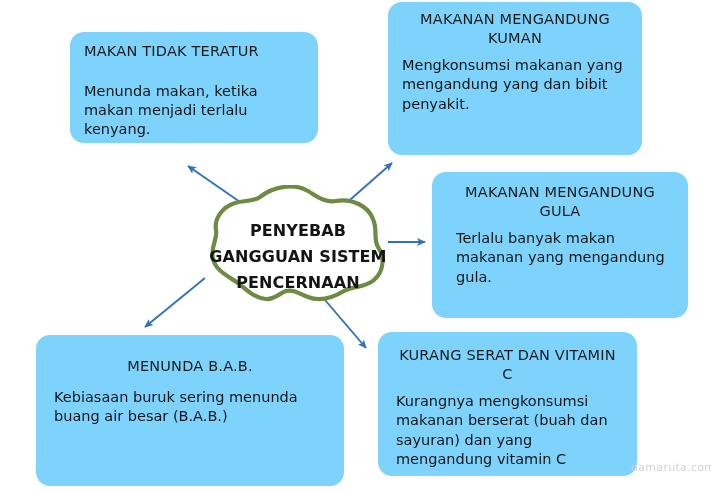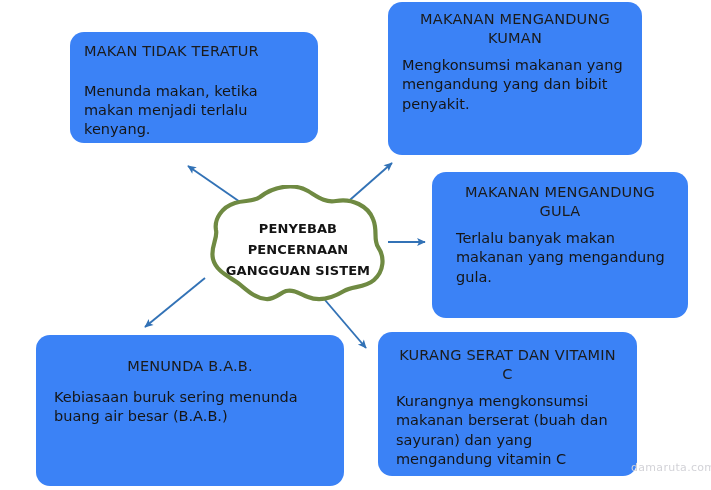--- a/index.html
+++ b/index.html
@@ -13,21 +13,21 @@
     width: 711px;
     height: 490px;
     background: #ffffff;
     overflow: hidden;
     font-family: "DejaVu Sans", "Liberation Sans", sans-serif;
   }
 
   
   .card {
     position: absolute;
-    background: #3b82f6;
+    background: #7dd3fc;
     border-radius: 14px;
     box-sizing: border-box;
     padding: 10px 14px 8px 14px;
   }
   .card-title {
     text-align: center;
     font-family: "DejaVu Sans", "Liberation Sans", sans-serif;
     font-size: 14.5px;
     font-weight: 400;
     color: #1b1b1b;
@@ -71,21 +71,21 @@
     height: 128px;
   }
   #center-blob svg { display: block; }
   #center-label {
     position: absolute;
     left: 205px;
     top: 218px;
     width: 186px;
     text-align: center;
     font-family: "DejaVu Sans", "Liberation Sans", sans-serif;
-    font-size: 13px;
+    font-size: 16px;
     font-weight: 700;
     color: #141414;
     line-height: 1.62;
     letter-spacing: 0.1px;
     pointer-events: none;
   }
 
   
   #arrows {
     position: absolute;
@@ -141,22 +141,22 @@
                C 82 108, 76 115, 68 114
                C 56 113, 48 104, 40 98
                C 30 91, 18 86, 15 74
                C 12 62, 20 54, 18 45
                C 16 34, 24 22, 37 18
                C 47 15, 55 17, 62 12 Z" fill="#ffffff" stroke="#6f8a42" stroke-width="4.2" stroke-linejoin="round" stroke-linecap="round"></path>
     </svg>
   </div>
   <div id="center-label">
     <div>PENYEBAB</div>
+    <div>GANGGUAN SISTEM</div>
     <div>PENCERNAAN</div>
-    <div>GANGGUAN SISTEM</div>
   </div>
 
   <div class="card" id="card-makan-tidak-teratur">
     <div class="card-title left">MAKAN TIDAK TERATUR</div>
     <div class="card-body">Menunda makan, ketika makan menjadi terlalu kenyang.</div>
   </div>
 
   <div class="card" id="card-makanan-kuman">
     <div class="card-title">MAKANAN MENGANDUNG KUMAN</div>
     <div class="card-body">Mengkonsumsi makanan yang mengandung yang dan bibit penyakit.</div>

